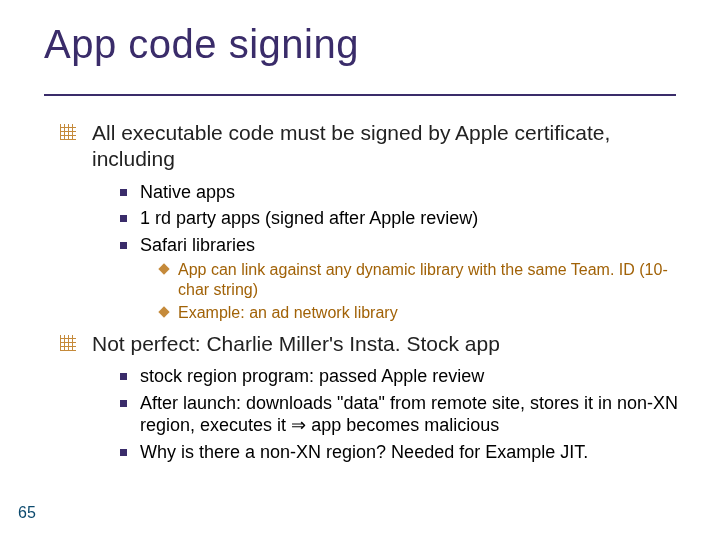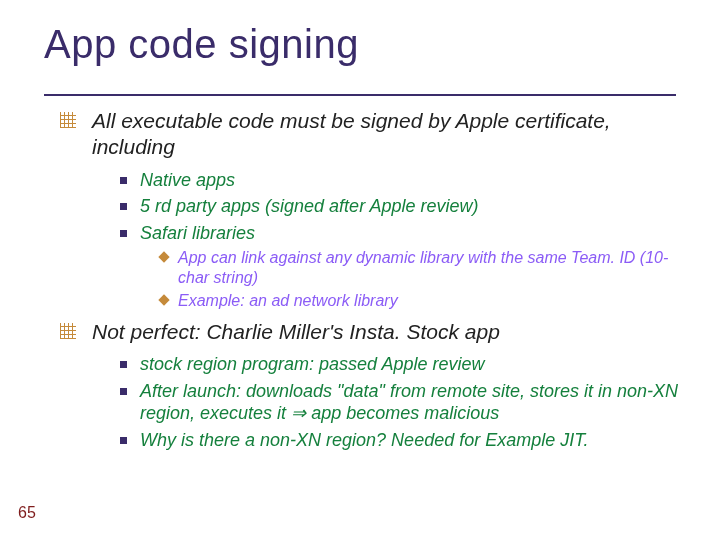--- a/index.html
+++ b/index.html
@@ -30,57 +30,56 @@
   .rule {
     position: absolute;
     top: 94px;
     left: 44px;
     width: 632px;
     height: 2px;
     background: #3a2c6a;
   }
   .body {
     position: absolute;
-    top: 108px;
+    top: 120px;
     left: 60px;
     width: 620px;
     font-size: 20px;
     line-height: 1.25;
-    font-style: italic;
   }
   .lvl1 {
     position: relative;
     padding-left: 32px;
     margin-bottom: 8px;
     font-size: 21px;
     color: #222;
   }
   .lvl2-group {
     margin-left: 60px;
     margin-top: 6px;
     margin-bottom: 6px;
   }
   .lvl2 {
     position: relative;
     padding-left: 20px;
     margin-bottom: 4px;
     font-size: 18px;
-    color: #15803d;
+    color: #000000;
   }
   .lvl3-group {
     margin-left: 40px;
     margin-top: 4px;
     margin-bottom: 8px;
   }
   .lvl3 {
     position: relative;
     padding-left: 18px;
     margin-bottom: 3px;
     font-size: 16px;
-    color: #8b5cf6;
+    color: #a16207;
   }
   
   .lvl1::before {
     content: "";
     position: absolute;
     left: 0;
     top: 4px;
     width: 16px;
     height: 16px;
     background-image:
@@ -115,42 +114,42 @@
     width: 8px;
     height: 8px;
     background: #C58A3A;
     transform: rotate(45deg);
   }
   .pagenum {
     position: absolute;
     left: 18px;
     bottom: 18px;
     font-size: 16px;
-    color: #7f1d1d;
+    color: #0c4a6e;
   }
 </style>
 </head>
 <body>
 
 <div class="slide">
   <div class="title">App code signing</div>
   <div class="rule"></div>
 
   <div class="body">
 
     <div class="lvl1">
       <span>All executable code must be signed by Apple certificate, including</span>
     </div>
 
     <div class="lvl2-group">
       <div class="lvl2">
         <span>Native apps</span>
       </div>
       <div class="lvl2">
-        <span>5 rd party apps (signed after Apple review)</span>
+        <span>1 rd party apps (signed after Apple review)</span>
       </div>
       <div class="lvl2">
         <span>Safari libraries</span>
       </div>
 
       <div class="lvl3-group">
         <div class="lvl3">
           <span>App can link against any dynamic library with the same Team. ID (10-char string)</span>
         </div>
         <div class="lvl3">

